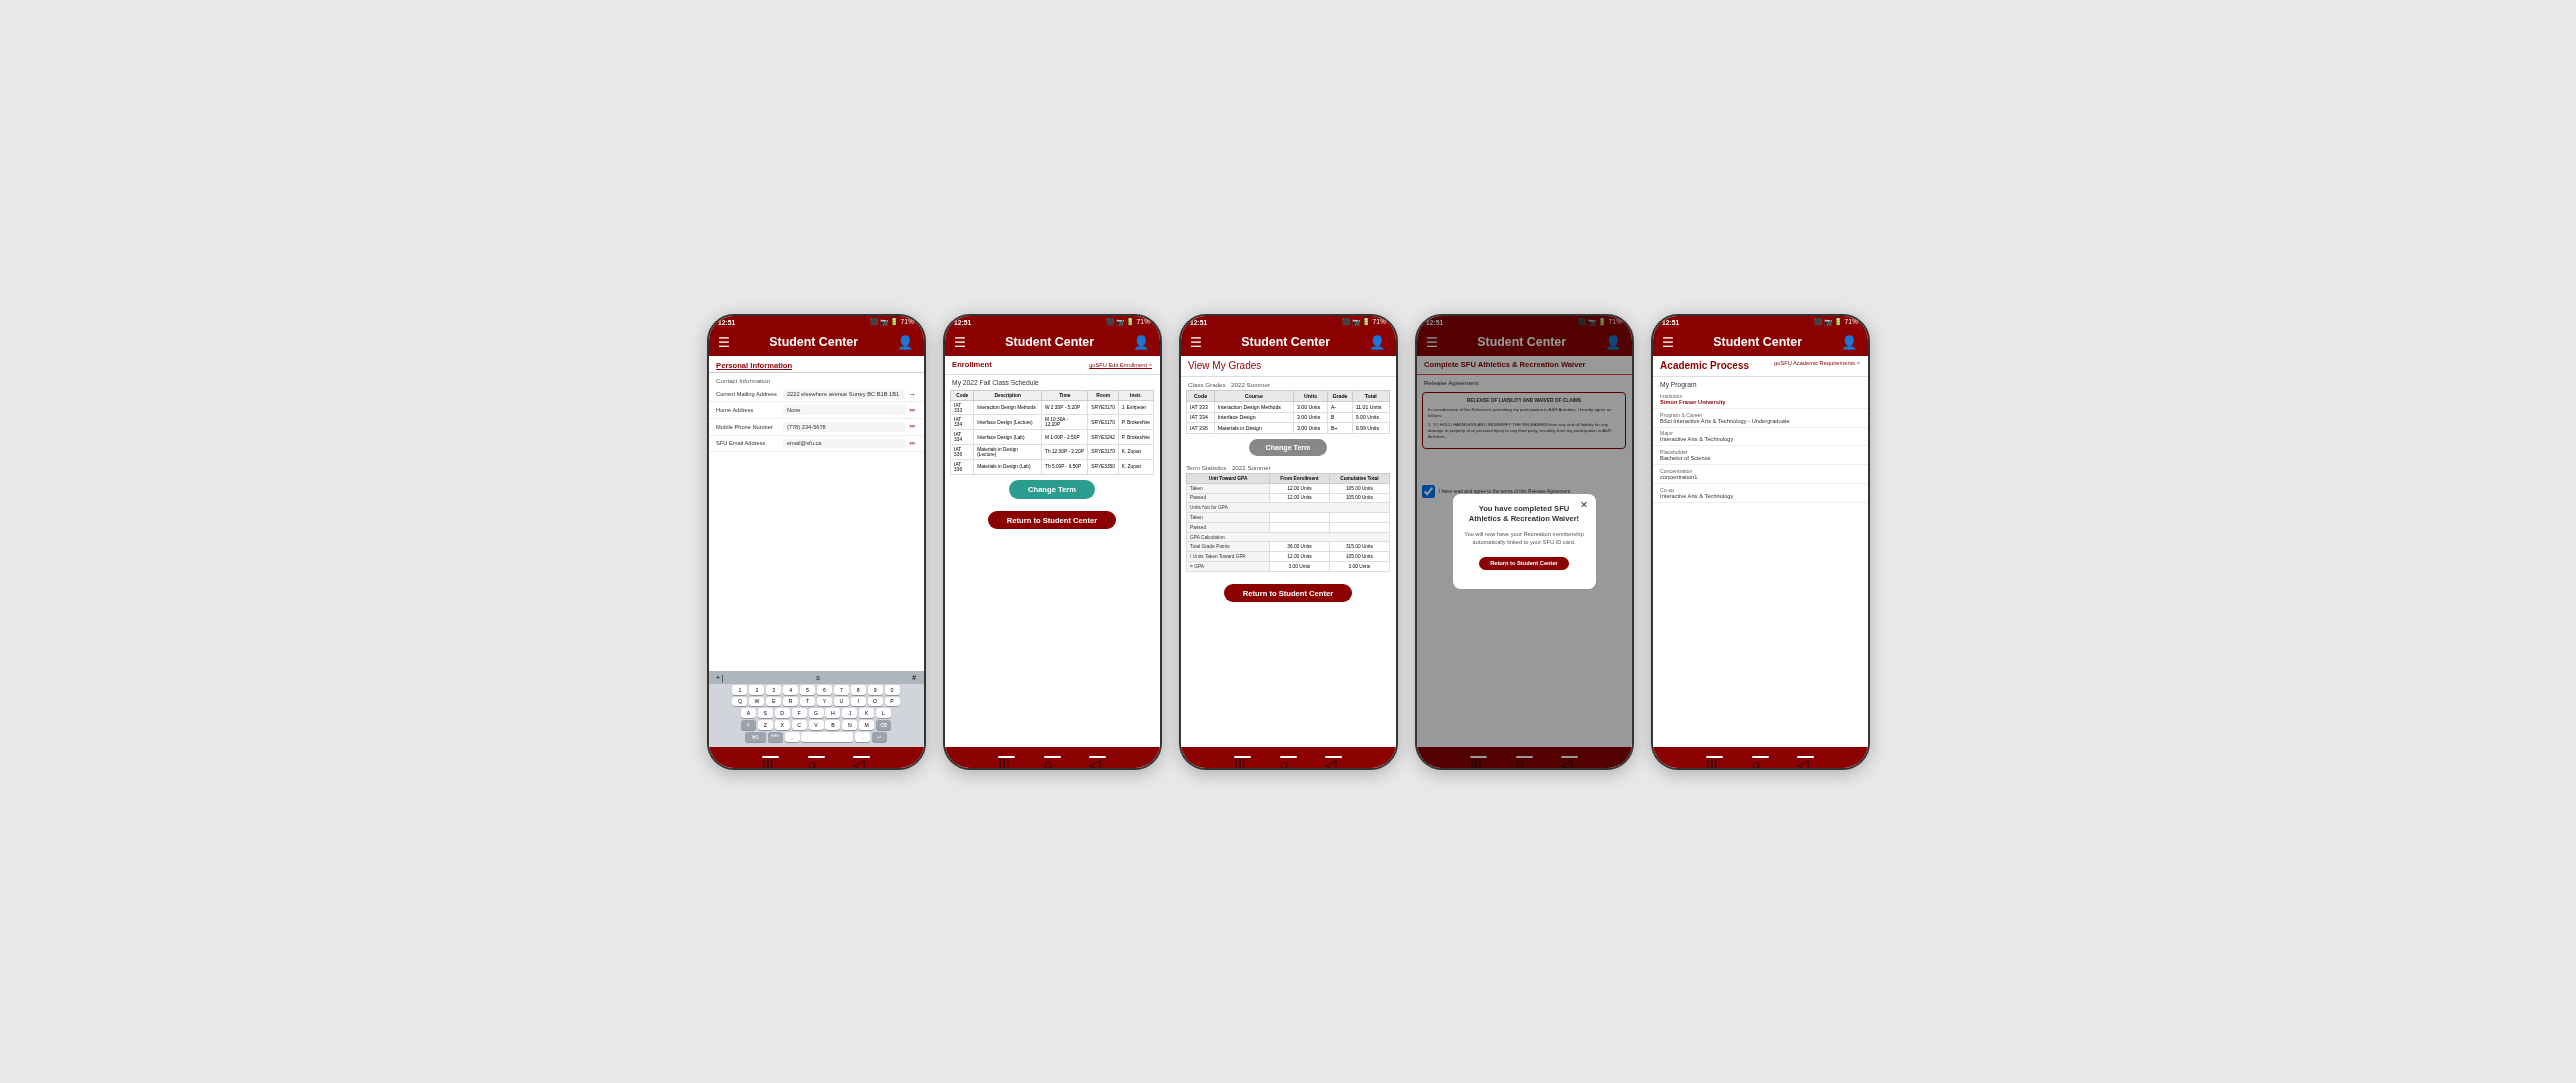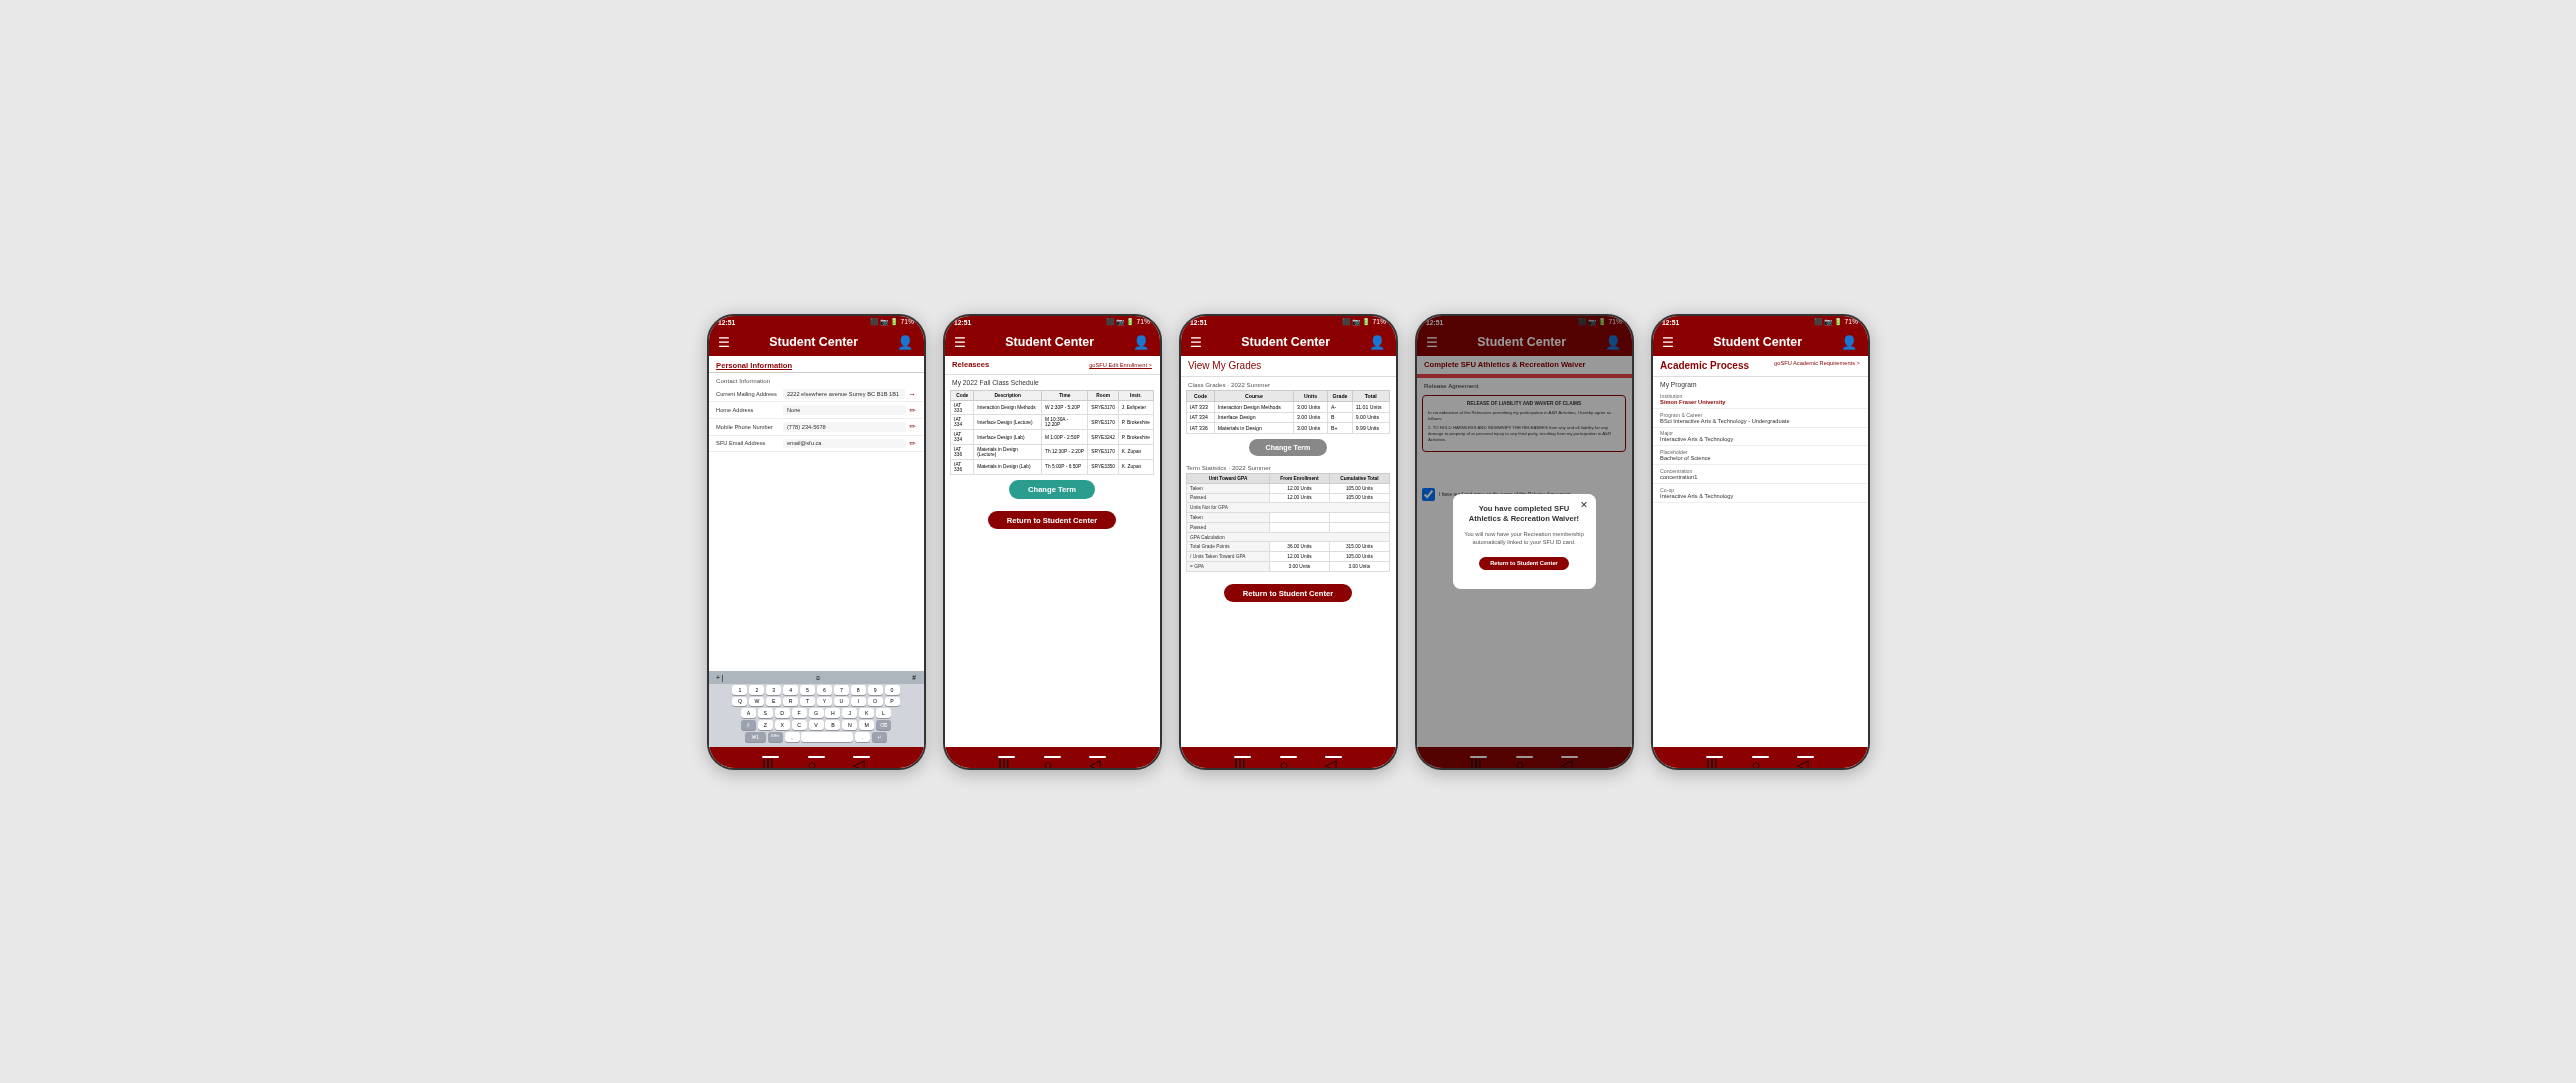--- a/index.html
+++ b/index.html
@@ -253,21 +253,21 @@
       font-size: 4.8px;
       color: #333;
     }
     .s3-stats-group { background: #e8e8e8; }
 
     
     .s4-top-bar {
       display: flex;
       justify-content: space-between;
       padding: 4.8px 7.6px;
-      border-bottom: 4px solid #ef4444;
+      border-bottom: 1px solid #ef4444;
     }
     .s4-section-title { color: #8b0000; font-size: 7.6px; font-weight: bold; }
     .s4-subtitle { font-size: 6.2px; color: #333; padding: 3.8px 7.6px 1.9px; }
     .s4-waiver-box {
       margin: 3.8px 5.7px;
       border: 1.4px solid #8b0000;
       border-radius: 3.8px;
       padding: 4.8px;
       font-size: 4.3px;
       color: #333;
@@ -464,21 +464,21 @@
       <span class="status-left">12:51</span>
       <span class="status-right">⬛ 📷 🔋 71%</span>
     </div>
     <div class="app-header">
       <span class="hamburger-icon">☰</span>
       <span class="app-header-title">Student Center</span>
       <span class="person-icon">👤</span>
     </div>
     <div class="phone-content">
       <div class="s2-top-bar">
-        <span class="s2-section-title">Releasees</span>
+        <span class="s2-section-title">Enrollment</span>
         <span class="s2-link">goSFU Edit Enrollment &gt;</span>
       </div>
       <div class="s2-subtitle">My 2022 Fall Class Schedule</div>
       <div class="s2-table-wrapper">
         <table class="s2-table">
           <thead>
             <tr>
               <th>Code</th>
               <th>Description</th>
               <th>Time</th>

